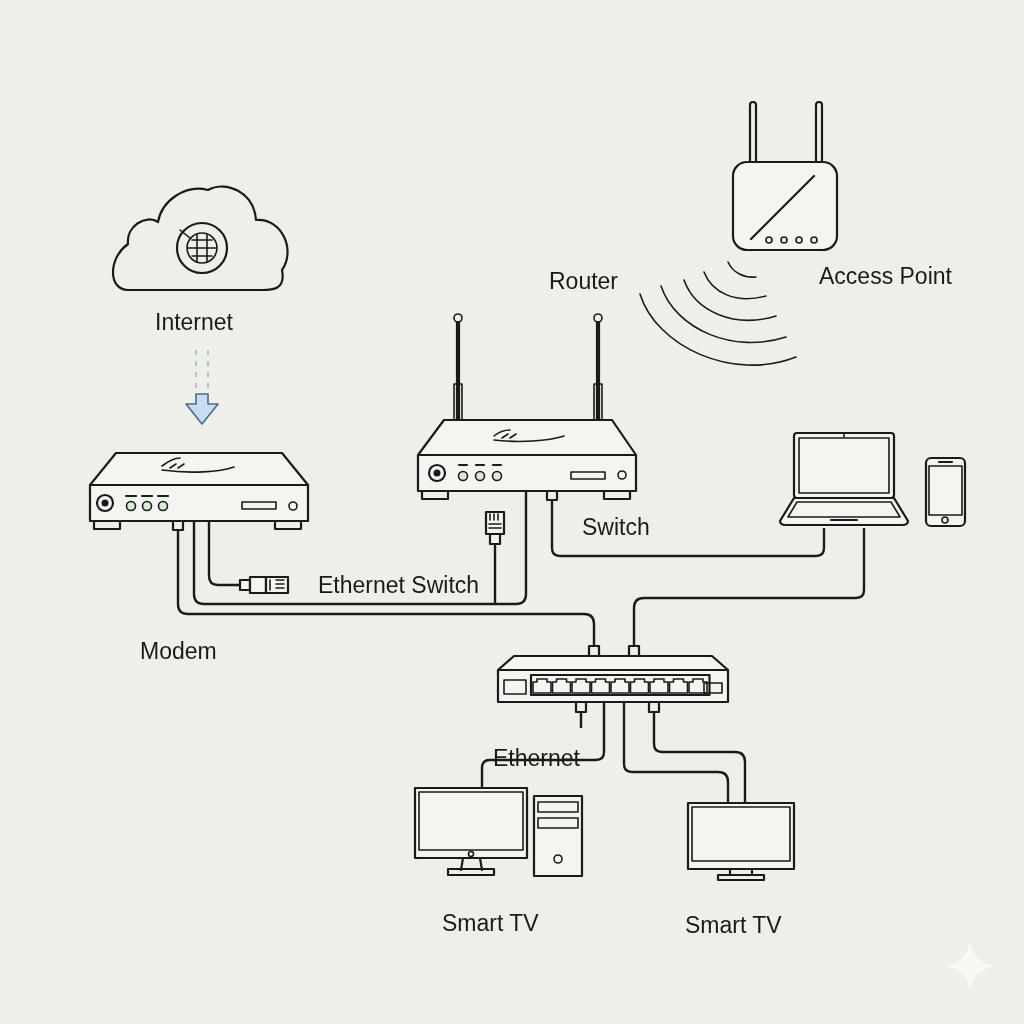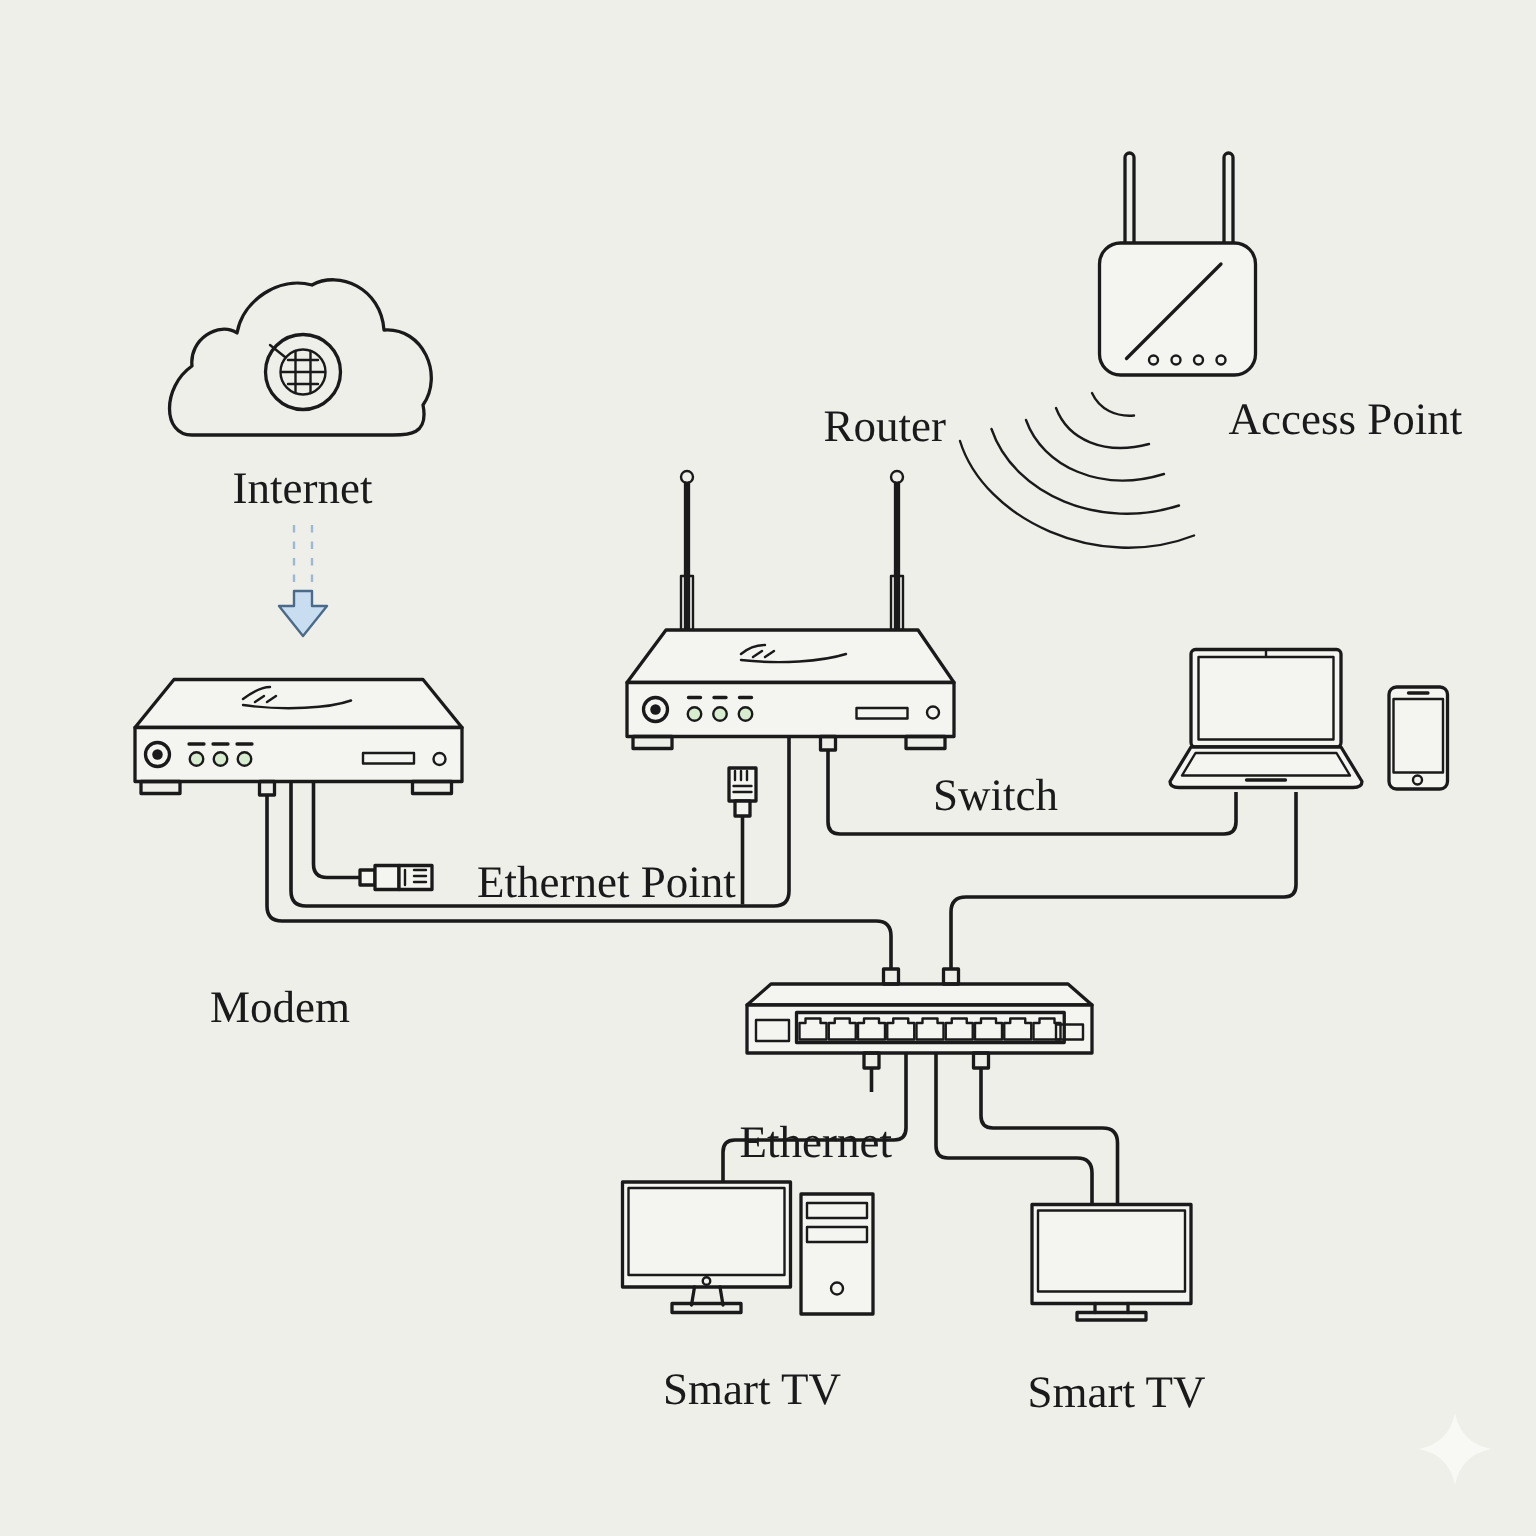--- a/index.html
+++ b/index.html
@@ -5,21 +5,21 @@
   html, body { margin: 0; padding: 0; }
   body { width: 1024px; height: 1024px; background: #efefea; overflow: hidden; }
   #stage { position: relative; width: 1024px; height: 1024px; }
   svg.diagram { position: absolute; left: 0; top: 0; width: 1024px; height: 1024px; }
   .ln { fill: none; stroke: #1a1a1a; stroke-width: 2.2; stroke-linecap: round; stroke-linejoin: round; }
   .thin { fill: none; stroke: #1a1a1a; stroke-width: 1.6; stroke-linecap: round; stroke-linejoin: round; }
   .cable { fill: none; stroke: #1a1a1a; stroke-width: 2.4; stroke-linejoin: round; }
   .fillw { fill: #f4f4f0; }
   .led { fill: #d8ecd0; stroke: #1a1a1a; stroke-width: 1.6; }
   .dot { fill: #1a1a1a; }
-  .lbl { position: absolute; font-family: Liberation Serif, serif; font-size: 30px; color: #1a1a1a; white-space: nowrap; line-height: 1; }
+  .lbl { position: absolute; font-family: Liberation Sans, sans-serif; font-size: 23px; color: #1a1a1a; white-space: nowrap; line-height: 1; }
 </style>
 </head>
 <body>
 
 <div id="stage">
 <svg class="diagram" viewBox="0 0 1024 1024">
 
   <g>
     <path class="ln" d="M128,290 C108,290 108,258 128,244 C126,226 146,214 158,222 C162,200 186,184 208,190 C226,180 254,192 256,220 C282,218 296,250 282,270 C286,290 272,290 262,290 Z"></path>
     <circle class="ln" cx="202" cy="248" r="25"></circle>
@@ -198,21 +198,21 @@
     <path class="cable" d="M604,702 L604,752 Q604,760 596,760 L490,760 Q482,760 482,768 L482,788"></path>
 
     <path class="cable" d="M624,702 L624,764 Q624,772 632,772 L718,772 Q728,772 728,782 L728,803"></path>
     <path class="cable" d="M654,712 L654,744 Q654,752 662,752 L735,752 Q745,752 745,762 L745,803"></path>
   </g>
 
   <path d="M970,942 Q974,962 994,966 Q974,970 970,990 Q966,970 946,966 Q966,962 970,942 Z" fill="#f8f8f5"></path>
 </svg>
 
 <div class="lbl" style="left:155px; top:311px;">Internet</div>
-<div class="lbl" style="left:140px; top:657px;text-align:right;">Modem</div>
+<div class="lbl" style="left:140px; top:640px;text-align:right;">Modem</div>
 <div class="lbl" style="left:549px; top:270px;">Router</div>
 <div class="lbl" style="left:797px; top:265px;margin-left:22px;">Access Point</div>
-<div class="lbl" style="left:318px; top:574px;">Ethernet Point</div>
-<div class="lbl" style="left:582px; top:516px;margin-left:40px;">Switch</div>
+<div class="lbl" style="left:318px; top:574px;">Ethernet Switch</div>
+<div class="lbl" style="left:582px; top:516px;">Switch</div>
 <div class="lbl" style="left:493px; top:747px;">Ethernet</div>
 <div class="lbl" style="left:442px; top:912px;">Smart TV</div>
 <div class="lbl" style="left:685px; top:914px;">Smart TV</div>
 </div>
 
 </body></html>

